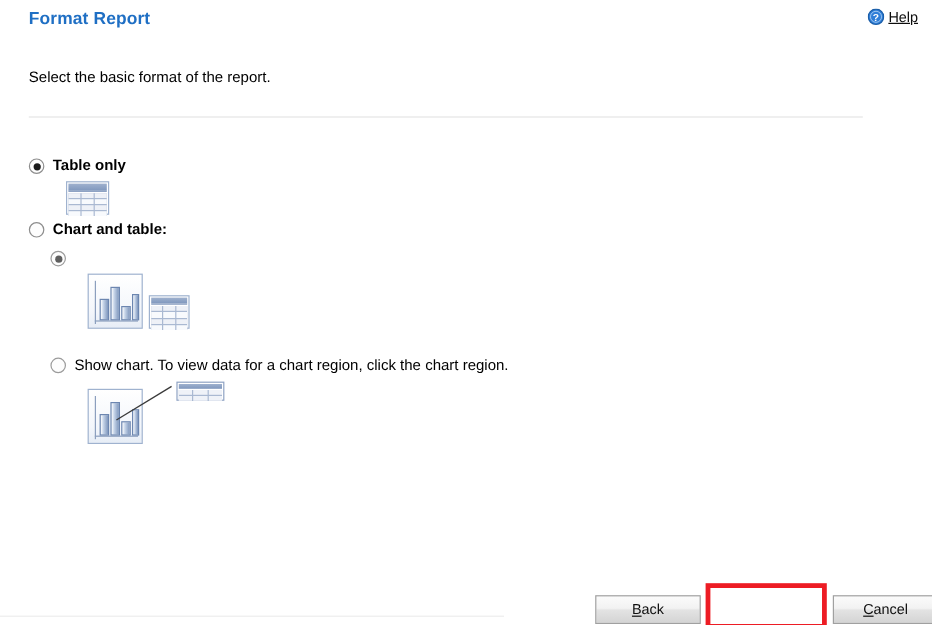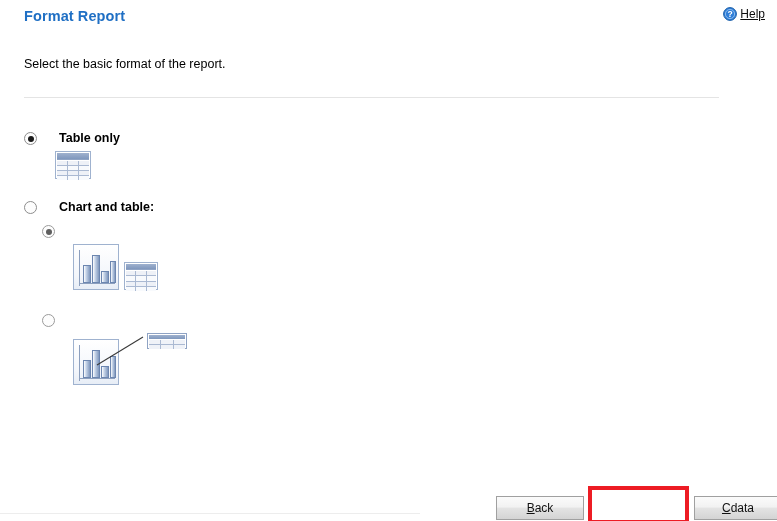--- a/index.html
+++ b/index.html
@@ -84,21 +84,21 @@
   #options-group {
     position: absolute;
     left: 24px;
     top: 130px;
     width: 700px;
   }
 
   .option-row {
     display: flex;
     align-items: flex-start;
-    gap: 22px;
+    gap: 7px;
   }
   .option-label {
     font-size: 12.5px;
     color: #000;
     line-height: 16px;
     white-space: nowrap;
   }
   .option-label.bold { font-weight: bold; }
 
   
@@ -281,21 +281,21 @@
           <div class="cell"></div>
             <div class="cell"></div>
             <div class="cell"></div>
           <div class="cell alt"></div>
             <div class="cell alt"></div>
             <div class="cell alt"></div>
         </div>
       </div>
     </div>
 
-    <div class="option-row" style="margin-top:20px;">
+    <div class="option-row" style="margin-top:4px;">
       <span class="radio"></span>
       <span class="option-label bold">Chart and table:</span>
     </div>
 
     <div class="option-row" style="margin-top:8px;margin-left:18px;">
       <span class="radio sub checked"></span>
     </div>
 
     <div style="margin:6px 0 0 49px;display:flex;align-items:flex-end;gap:5px;">
       <div class="chart-icon" style="width:46px;height:46px;">
@@ -320,20 +320,21 @@
             <div class="cell"></div>
           <div class="cell alt"></div>
             <div class="cell alt"></div>
             <div class="cell alt"></div>
         </div>
       </div>
     </div>
 
     <div class="option-row" style="margin-top:22px;margin-left:18px;">
       <span class="radio sub"></span>
+      <span class="option-label">Show chart. To view data for a chart region, click the chart region.</span>
     </div>
 
     <div style="margin:6px 0 0 49px;position:relative;height:52px;">
       <div class="chart-icon" style="position:absolute;left:0;top:6px;width:46px;height:46px;">
         <div class="chart-axis-v" style="left:5px;top:5px;width:1px;height:36px;"></div>
         <div class="chart-axis-h" style="left:5px;bottom:5px;height:1px;width:36px;"></div>
         <div class="bar" style="left:9px;bottom:6px;width:8px;height:18px;"></div>
         <div class="bar" style="left:18px;bottom:6px;width:8px;height:28px;"></div>
         <div class="bar" style="left:27px;bottom:6px;width:8px;height:12px;"></div>
         <div class="bar" style="left:36px;bottom:6px;width:6px;height:22px;"></div>
@@ -356,20 +357,20 @@
       </div>
     </div>
 
   </div>
 
   <div id="footer-buttons">
     <div class="wiz-btn" id="btn-back">
       <span><span class="mnem">B</span><span>ack</span></span>
     </div>
     <div class="wiz-btn" id="btn-cancel">
-      <span><span class="mnem">C</span><span>data</span></span>
+      <span><span class="mnem">C</span><span>ancel</span></span>
     </div>
     <div id="next-highlight"></div>
   </div>
 
   <div id="bottom-edge"></div>
 
 </div>
 
 </body></html>

